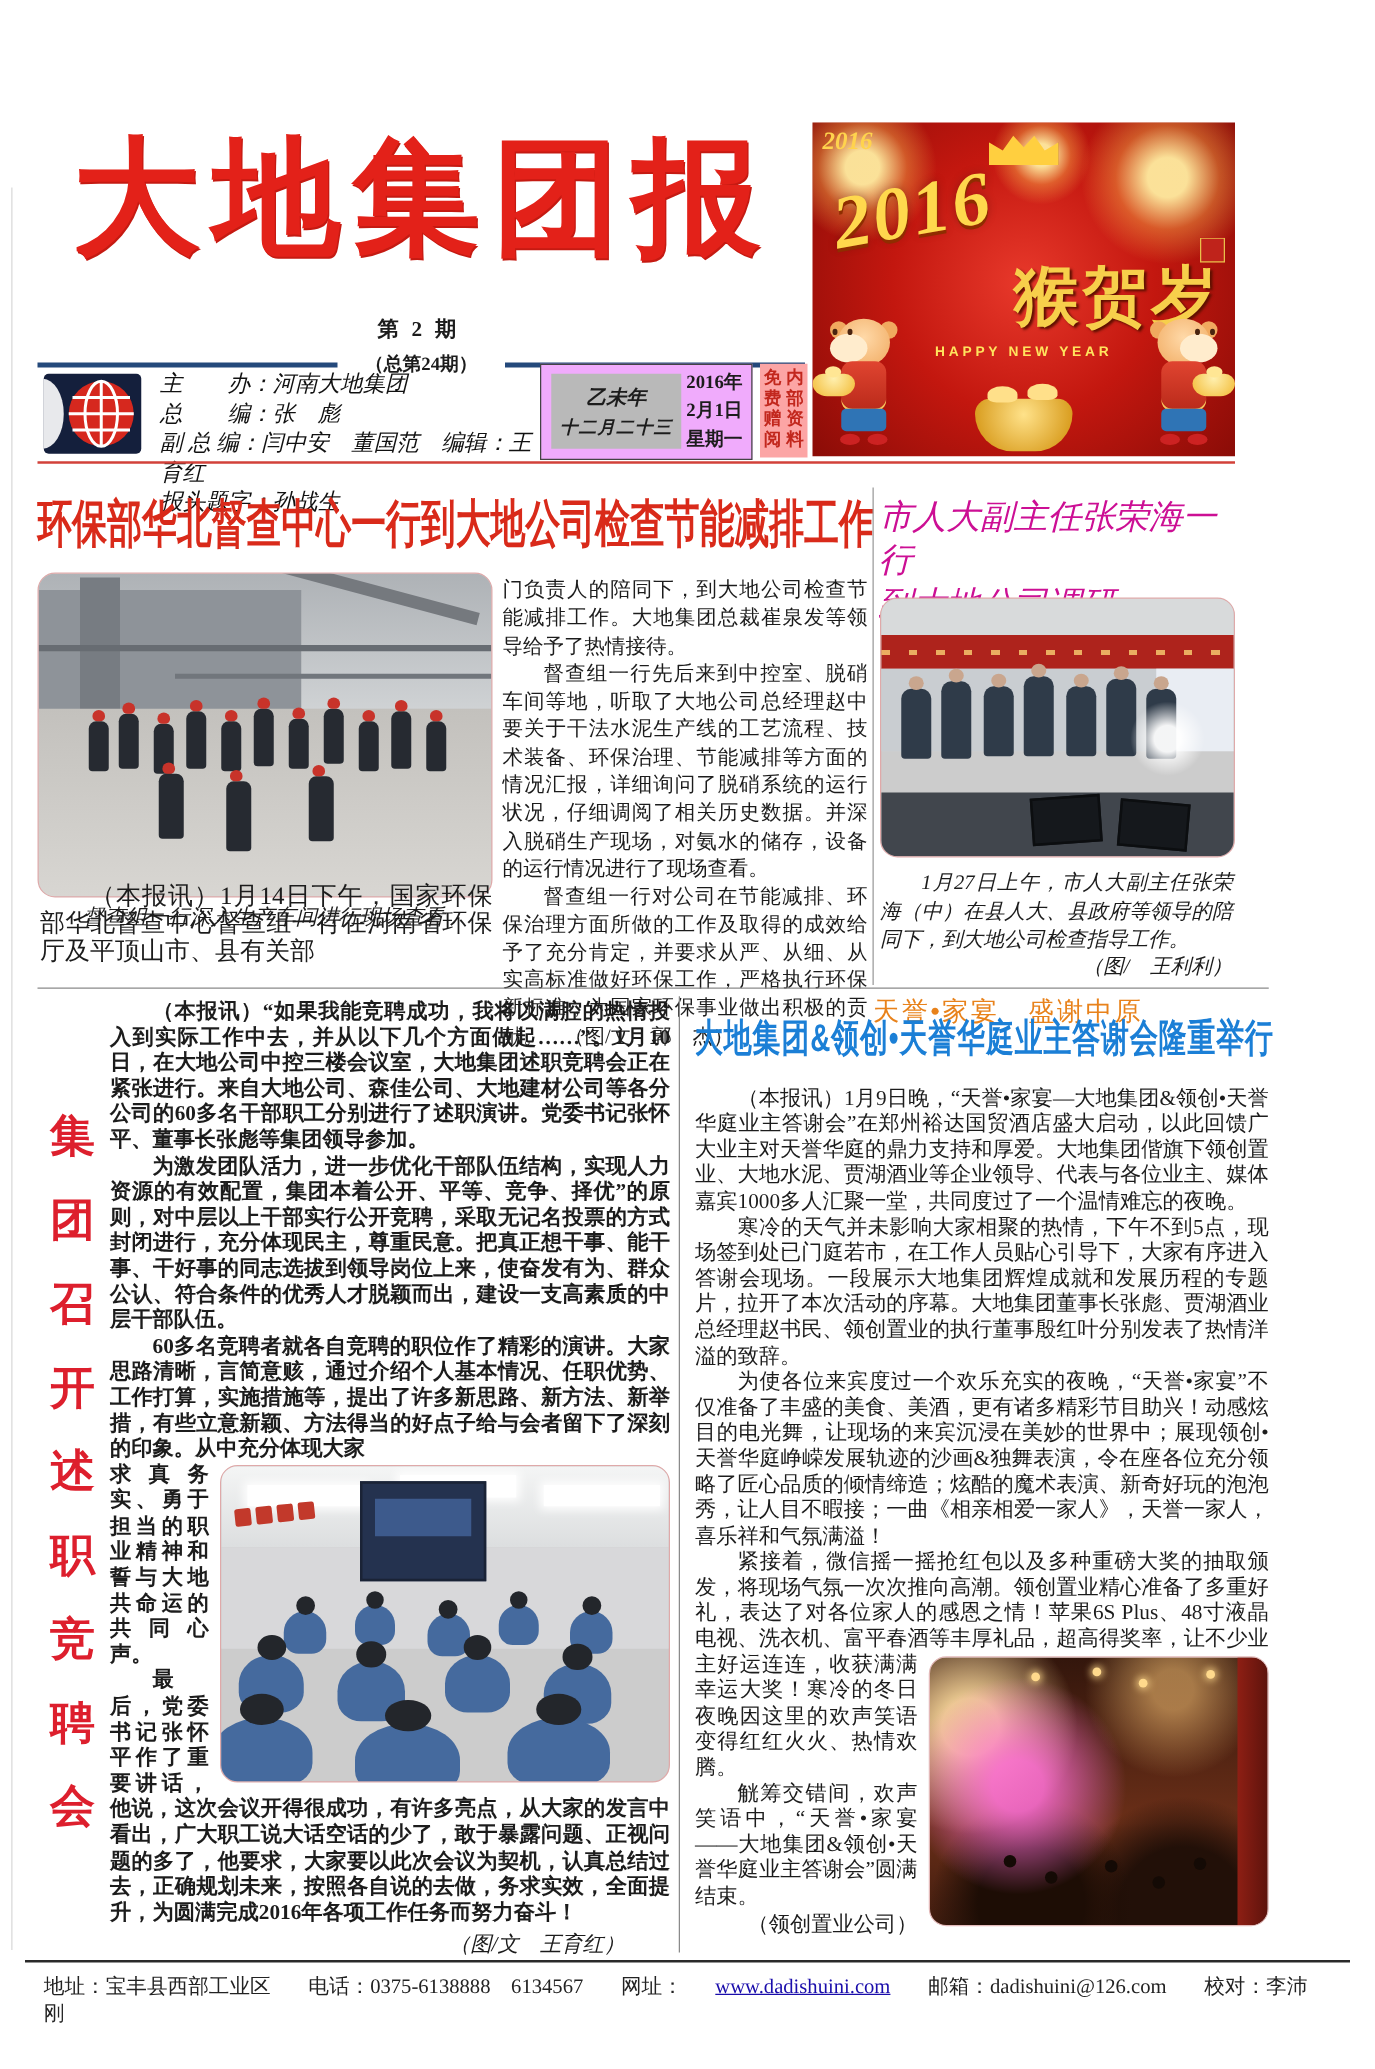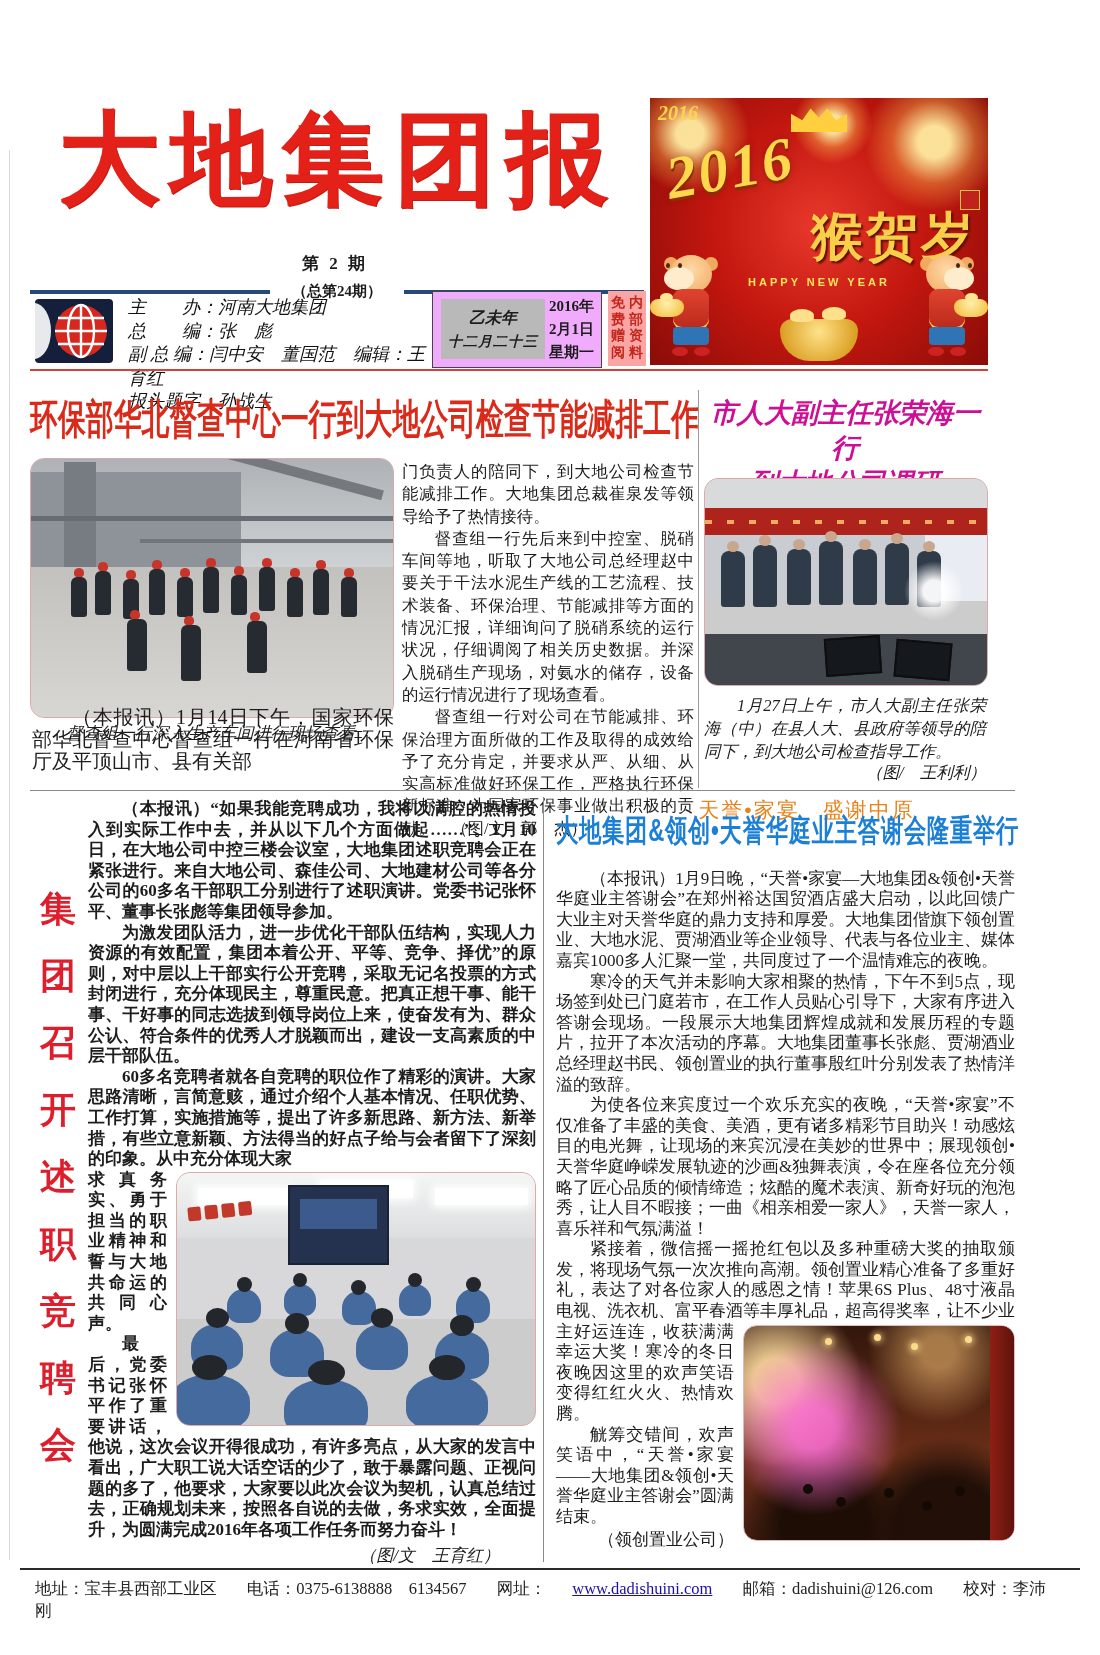--- a/index.html
+++ b/index.html
@@ -69,22 +69,22 @@
      background:radial-gradient(circle at 50% 20%,#fff0b0,#f2b931);border-radius:40% 40% 55% 55%/70% 70% 90% 90%;}
   .m-ingot i{position:absolute;top:-6px;left:10px;width:13px;height:9px;background:#ffe694;border-radius:50%;}
 
   
   .main-headline{position:absolute;left:30px;top:392px;width:668px;height:50px;overflow:visible;}
   .main-headline span{display:inline-block;white-space:nowrap;font-family:"Liberation Sans","DejaVu Sans",sans-serif;
      font-weight:bold;font-size:41px;color:#d92a1a;transform:scaleX(.68);transform-origin:0 50%;}
   .v-div1{position:absolute;left:698px;top:390px;width:1px;height:398px;background:#9a9a9a;}
   .h-div{position:absolute;left:30px;top:790px;width:985px;height:1px;background:#8a8a8a;}
   .v-div2{position:absolute;left:543px;top:797px;width:1px;height:765px;background:#8a8a8a;}
-  .research-headline{position:absolute;left:703px;top:396px;width:284px;text-align:center;
-     font-size:27px;font-weight:bold;font-style:italic;color:#cc0f94;line-height:35px;}
+  .research-headline{position:absolute;left:703px;top:396px;width:284px;text-align:left;
+     font-size:27px;font-weight:normal;font-style:italic;color:#cc0f94;line-height:35px;}
 
   
   .photo{position:relative;border:1px solid #dfa9a9;border-radius:14px;overflow:hidden;background:#ccc;}
   .ph1{position:absolute;left:30px;top:458px;width:362px;height:258px;}
   .s1-sky{position:absolute;left:0;top:0;right:0;height:42%;background:linear-gradient(#aeb2b6,#cfd2d4);}
   .s1-bldg{position:absolute;left:0;top:5%;width:58%;height:38%;background:#8e9399;}
   .s1-tower{position:absolute;left:9%;top:1%;width:9%;height:45%;background:#777c82;}
   .s1-pipe1{position:absolute;left:0;top:22%;width:100%;height:5px;background:#676c72;}
   .s1-pipe2{position:absolute;left:30%;top:31%;width:70%;height:4px;background:#71767c;}
   .s1-conv{position:absolute;left:42%;top:2%;width:56%;height:10px;background:#75797e;transform:rotate(15deg);}

